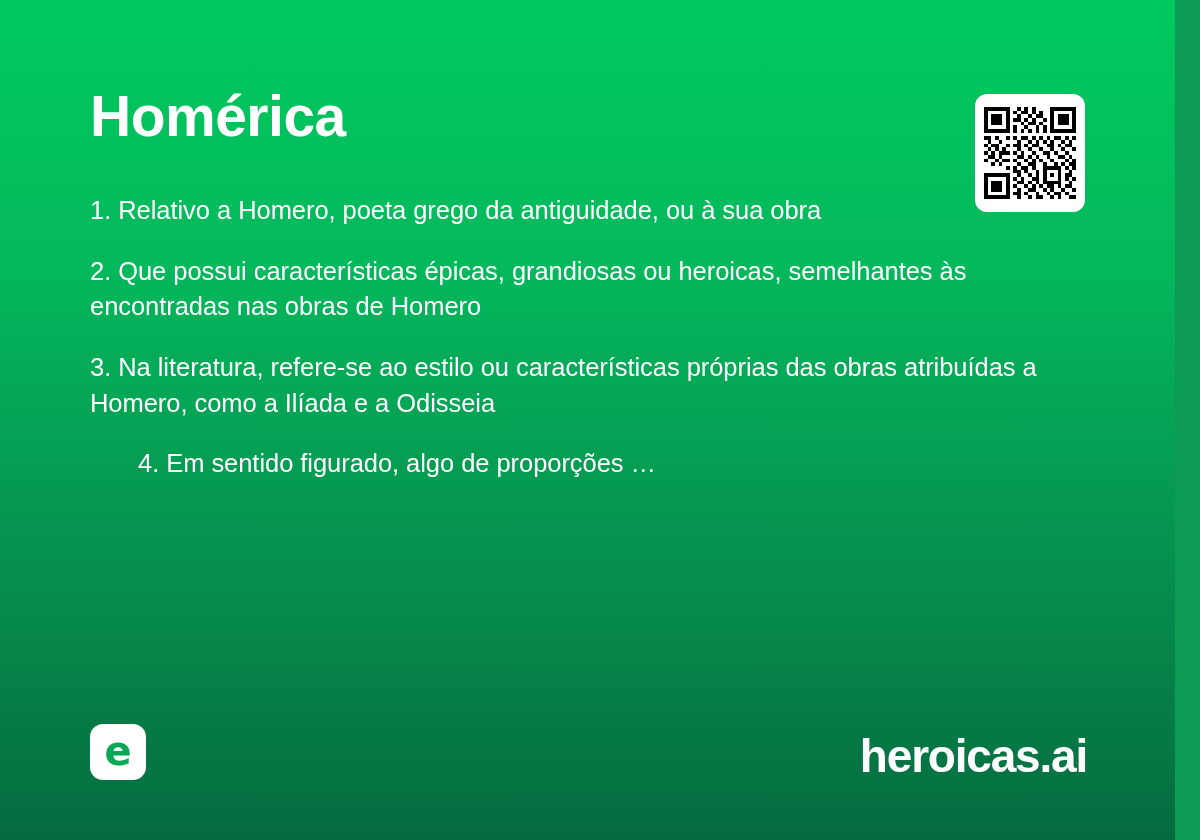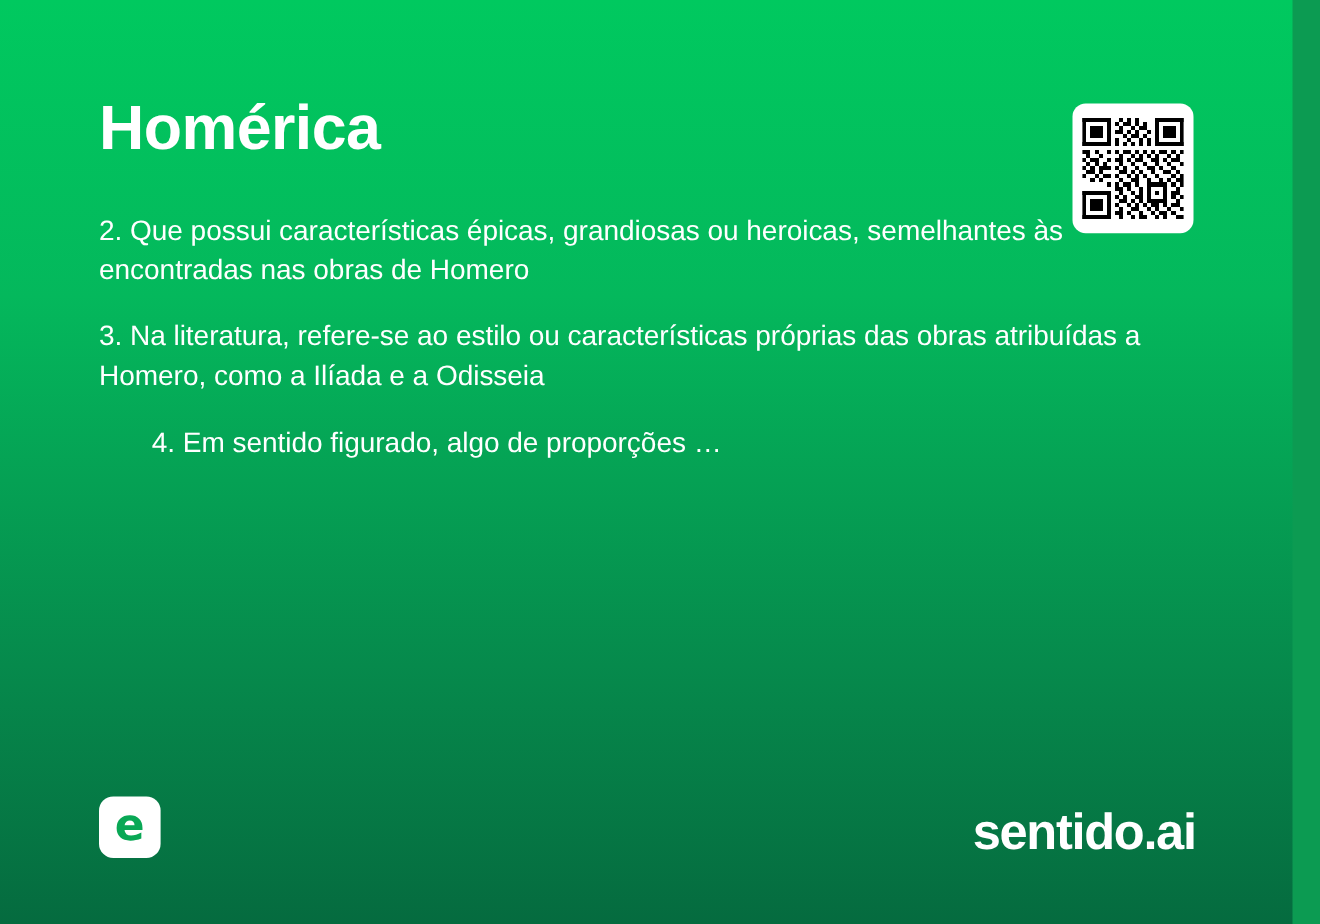--- a/index.html
+++ b/index.html
@@ -112,20 +112,21 @@
 </style>
 </head>
 <body>
 
 <div class="card">
 
   <div class="content">
     <div class="word">Homérica</div>
 
     <div class="definitions">
+      <div class="definition">1. Relativo a Homero, poeta grego da antiguidade, ou à sua obra</div>
       <div class="definition">2. Que possui características épicas, grandiosas ou heroicas, semelhantes às encontradas nas obras de Homero</div>
       <div class="definition">3. Na literatura, refere-se ao estilo ou características próprias das obras atribuídas a Homero, como a Ilíada e a Odisseia</div>
       <div class="definition">4. Em sentido figurado, algo de proporções …</div>
     </div>
   </div>
 
   <div class="qr-wrap">
     <svg class="qr" viewBox="0 0 25 25" shape-rendering="crispEdges">
       <rect x="0" y="0" width="25" height="25" fill="#ffffff"></rect>
       <g fill="#000000">
@@ -321,15 +322,15 @@
           <rect x="20" y="24" width="1" height="1"></rect>
           <rect x="23" y="24" width="2" height="1"></rect>
       </g>
     </svg>
   </div>
 
   <div class="logo-badge">
     <span>e</span>
   </div>
 
-  <div class="brand">sentido.ai</div>
+  <div class="brand">heroicas.ai</div>
 
 </div>
 
 </body></html>

